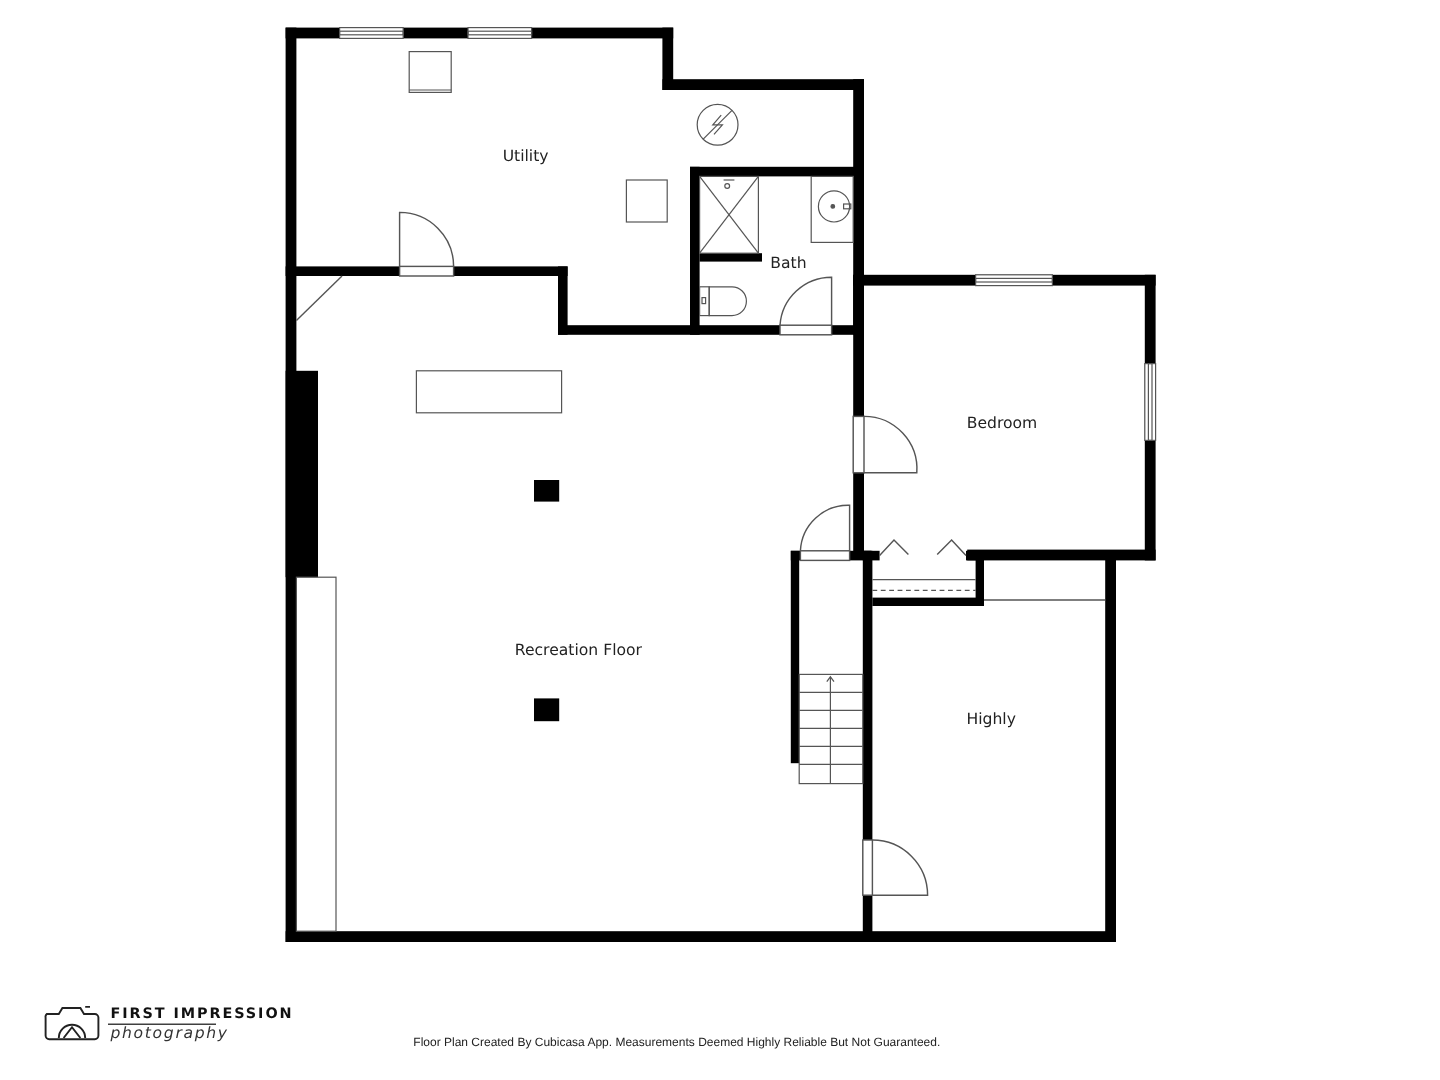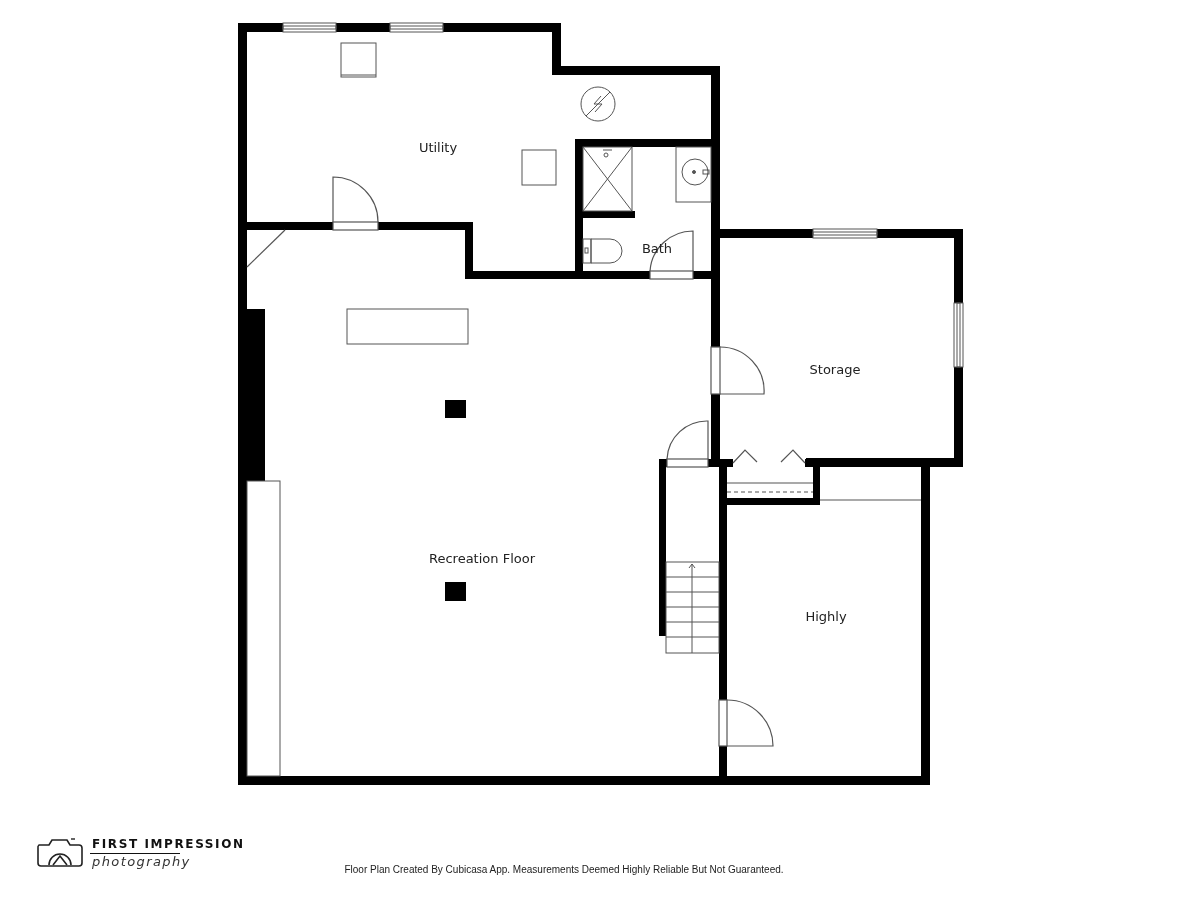--- a/index.html
+++ b/index.html
@@ -1,18 +1,18 @@
 <!DOCTYPE html>
 <html><head>
 <meta charset="utf-8">
 <style>
   html, body { margin:0; padding:0; background:#ffffff; }
   body { width:1200px; height:900px; position:relative; overflow:hidden; font-family:"DejaVu Sans", sans-serif; }
   #plan { position:absolute; left:0; top:0; width:1200px; height:900px; }
-  .room-label { position:absolute; font-family:"DejaVu Sans", sans-serif; font-size:13px; color:#222; transform:translate(-50%,-50%); white-space:nowrap;margin-top:16px; }
+  .room-label { position:absolute; font-family:"DejaVu Sans", sans-serif; font-size:13px; color:#222; transform:translate(-50%,-50%); white-space:nowrap; }
   .logo { position:absolute; left:35px; top:834px; width:220px; height:36px; }
   .logo-title { position:absolute; left:57px; top:3px; font-family:"DejaVu Sans", sans-serif; font-weight:bold; font-size:12px; letter-spacing:1.6px; color:#111; white-space:nowrap; }
   .logo-rule { position:absolute; left:55px; top:19px; width:90px; height:1px; background:#111; }
   .logo-sub { position:absolute; left:57px; top:20px; font-family:"DejaVu Sans", sans-serif; font-size:13px; letter-spacing:1.4px; color:#333; white-space:nowrap;font-style:italic; }
   .logo-icon { position:absolute; left:0; top:2px; }
   .footer-note { position:absolute; left:564px; top:864px; transform:translateX(-50%); font-family:"Liberation Sans", sans-serif; font-size:10px; color:#222; white-space:nowrap; }
 </style>
 </head>
 <body>
 
@@ -134,22 +134,22 @@
       <path d="M689 568 L692 564 L695 568"></path>
     </g>
   </g>
   <g fill="#000">
     <rect x="445" y="400" width="21" height="18"></rect>
     <rect x="445" y="582" width="21" height="19"></rect>
   </g>
 </svg>
 
 <div class="room-label" style="left:438px;top:131px;">Utility</div>
-<div class="room-label" style="left:657px;top:232px;">Bath</div>
-<div class="room-label" style="left:835px;top:353px;">Storage</div>
+<div class="room-label" style="left:657px;top:220px;">Bath</div>
+<div class="room-label" style="left:835px;top:353px;">Bedroom</div>
 <div class="room-label" style="left:482px;top:542px;">Recreation Floor</div>
 <div class="room-label" style="left:826px;top:600px;">Highly</div>
 
 <div class="logo">
   <svg class="logo-icon" width="50" height="32" viewBox="0 0 50 32">
     <path d="M4 9 H14 L17 4 H32 L35 9 H44 A3 3 0 0 1 47 12 V27 A3 3 0 0 1 44 30 H6 A3 3 0 0 1 3 27 V12 A3 3 0 0 1 4 9 Z" fill="none" stroke="#222" stroke-width="1.6"></path>
     <path d="M14 29 A11 11 0 0 1 36 29" fill="none" stroke="#222" stroke-width="1.6"></path>
     <path d="M18 29 L25 20 L32 29" fill="none" stroke="#222" stroke-width="1.6"></path>
     <line x1="36" y1="3" x2="40" y2="3" stroke="#222" stroke-width="1.4"></line>
   </svg>

